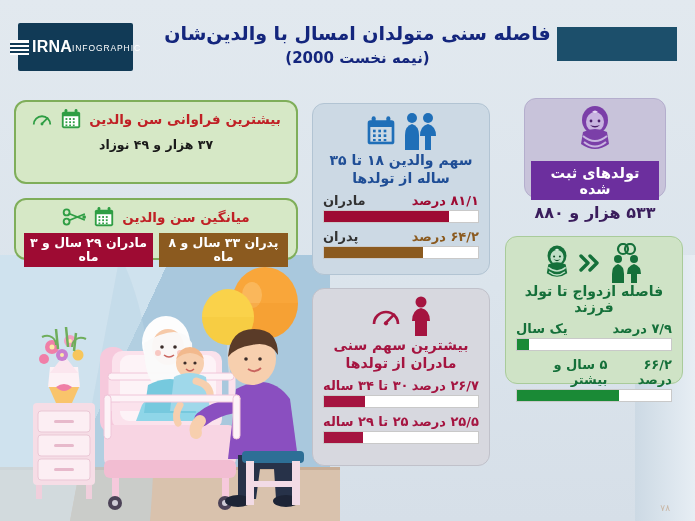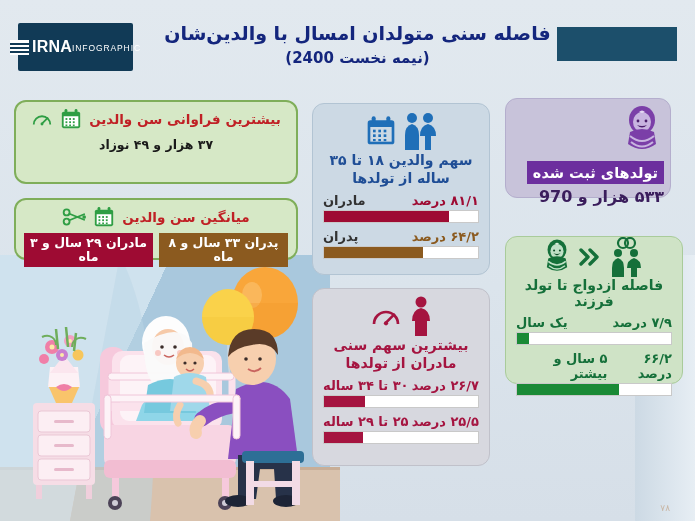--- a/index.html
+++ b/index.html
@@ -68,34 +68,34 @@
     background:#ccd9e4; border:1.5px solid #b2c4d3; padding:7px 10px; }
   .btitle { color:#1f4e96; font-weight:bold; font-size:14px; text-align:center; line-height:1.3; }
   .icon-row { display:flex; align-items:center; justify-content:center; gap:5px; height:40px; }
   .row-lbl { display:flex; justify-content:space-between; align-items:baseline; margin-top:6px; }
   .row-lbl .who { font-weight:bold; font-size:13px; }
   .row-lbl .pct { font-weight:bold; font-size:13px; }
   .track { height:13px; background:#fff; border:1px solid #c9c9c9; margin-top:2px; position:relative; overflow:hidden; }
   .fill { position:absolute; left:0; top:0; bottom:0; }
 
   
-  #card-registered { left:505px; top:98px; width:166px; height:100px;
-    background:#c8c3da; border:1.5px solid #b4aecd; padding:6px; }
+  #card-registered { left:524px; top:98px; width:142px; height:100px;
+    background:#c8c3da; border:1.5px solid #b4aecd; padding:6px; text-align:center; }
   #reg-badge { background:#6c2f9e; color:#fff; font-weight:bold; font-size:14.5px;
                padding:4px 6px 3px; display:inline-block; margin-top:2px; }
   #reg-value { color:#3a1d5c; font-weight:bold; font-size:16px; margin-top:3px; }
 
   
   #card-mother-share { left:312px; top:288px; width:178px; height:178px;
     background:#d7d8df; border:1.5px solid #c0c1ca; padding:7px 10px; }
   .ptitle { color:#a51440; font-weight:bold; font-size:14px; text-align:center; line-height:1.3; }
 
   
   #card-gap { left:505px; top:236px; width:178px; height:148px;
-    background:#cfe3c6; border:1.5px solid #a9cb9a; padding:0 10px; }
+    background:#cfe3c6; border:1.5px solid #a9cb9a; padding:6px 10px; }
   .gtitle2 { color:#15703a; font-weight:bold; font-size:14px; text-align:center; }
   .row-lbl.green .who, .row-lbl.green .pct { color:#15703a; }
 
   
   #illus { position:absolute; left:0; top:255px; width:330px; height:266px; }
 
   #watermark { position:absolute; right:25px; bottom:8px; font-size:9px; color:#c9b6a4;
     font-family:"Liberation Sans",sans-serif; }
 </style>
 </head>
@@ -225,21 +225,21 @@
   <div id="logo-box">
     <div id="logo-row">
       <span class="logo-mark"></span>
       <span class="logo-word">IRNA</span>
     </div>
     <div class="logo-sub">INFOGRAPHIC</div>
   </div>
 
   <div id="title-wrap">
     <div id="title">فاصله سنی متولدان امسال با والدین‌شان</div>
-    <div id="subtitle">(نیمه نخست 2400)</div>
+    <div id="subtitle">(نیمه نخست 2000)</div>
   </div>
   <div id="header-block"></div>
 
   <div class="card card-green" id="card-freq">
     <div class="gt-row">
       <span class="gtitle">بیشترین فراوانی سن والدین</span>
       <svg width="22" height="22" viewBox="0 0 24 24">
         <rect x="2" y="4" width="20" height="18" rx="2" fill="#2f9e44"></rect>
         <rect x="4" y="9" width="16" height="11" fill="#fff"></rect>
         <rect x="5" y="1" width="3" height="5" rx="1.5" fill="#2f9e44"></rect>
@@ -357,21 +357,21 @@
       <ellipse cx="22" cy="17" rx="9" ry="10" fill="#c8b4e0"></ellipse>
       <circle cx="18" cy="16" r="1.4" fill="#4a1f6b"></circle>
         <circle cx="26" cy="16" r="1.4" fill="#4a1f6b"></circle>
       <path d="M17 20 q5 5 10 0 q-5 2 -10 0Z" fill="#4a1f6b"></path>
       <path d="M19 7 q3 -3 6 0 q-3 2 -6 0Z" fill="#e4d8f2"></path>
       <path d="M10 27 q12 -6 24 0 l2 12 q-14 10 -28 0Z" fill="#7b3fa8"></path>
       <path d="M10 31 q12 10 24 0" stroke="#c8b4e0" stroke-width="2" fill="none"></path>
       <path d="M11 37 q11 9 22 0" stroke="#c8b4e0" stroke-width="2" fill="none"></path>
     </svg>
     <div id="reg-badge">تولدهای ثبت شده</div>
-    <div id="reg-value">۵۳۳ هزار و 970</div>
+    <div id="reg-value">۵۳۳ هزار و ۸۸۰</div>
   </div>
 
   <div class="card" id="card-mother-share">
     <div class="icon-row">
       <svg width="26" height="42" viewBox="0 0 26 42">
         <circle cx="13" cy="7" r="5.5" fill="#a51440"></circle>
         <path d="M13 13 q-9 2 -9 13 l3 0 l0 15 l12 0 l0 -15 l3 0 q0 -11 -9 -13Z" fill="#a51440"></path>
       </svg>
       <svg width="34" height="32" viewBox="0 0 24 24">
         <path d="M3 18 a9 9 0 1 1 18 0" fill="none" stroke="#a51440" stroke-width="2"></path>

